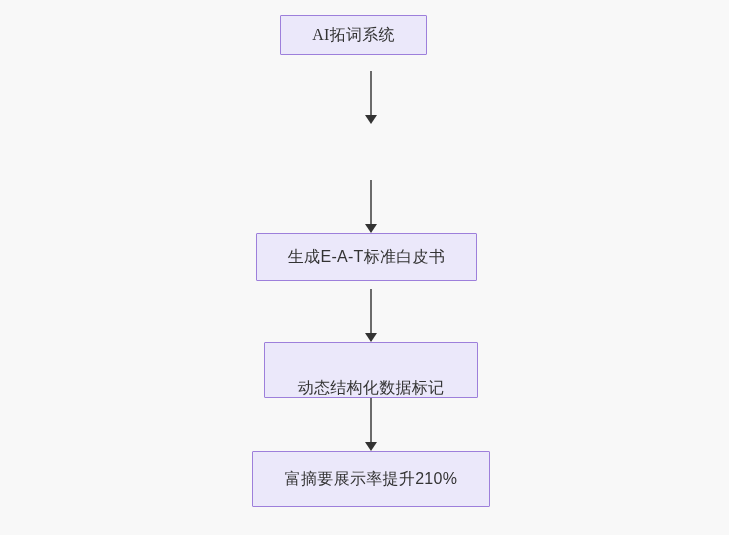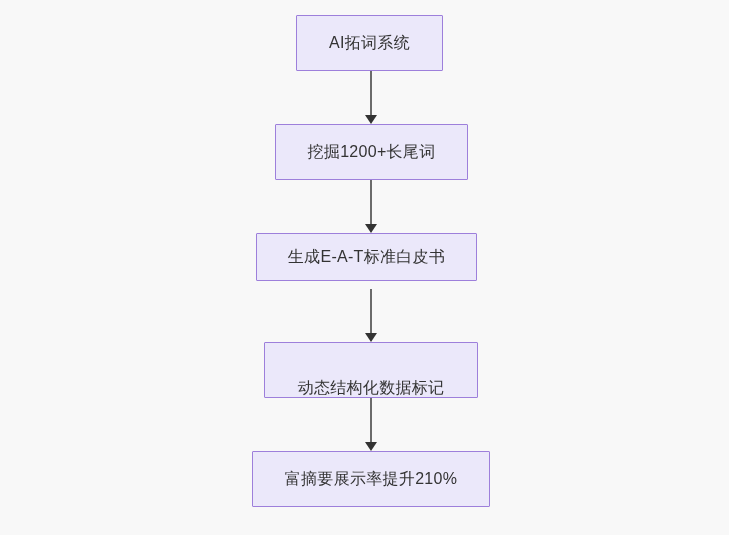--- a/index.html
+++ b/index.html
@@ -71,27 +71,24 @@
     </svg>
   </div>
 
   <div class="edge" style="left:364px; top:398px; height:53px;">
     <svg width="14" height="53" viewBox="0 0 14 53">
       <line x1="7" y1="0" x2="7" y2="45" stroke="#6b6b6b" stroke-width="2"></line>
       <polygon points="1,44 13,44 7,53" fill="#333333"></polygon>
     </svg>
   </div>
 
-  <div class="node" style="left:296px; top:15px; width:147px; height:56px;">
+  <div class="node" style="left:280px; top:15px; width:147px; height:40px;font-family:Liberation Serif, serif;">
     <span class="node-label">AI拓词系统</span>
   </div>
 
-  <div class="node" style="left:275px; top:124px; width:193px; height:56px;">
-    <span class="node-label">挖掘1200+长尾词</span>
-  </div>
 
   <div class="node" style="left:256px; top:233px; width:221px; height:48px;">
     <span class="node-label">生成E-A-T标准白皮书</span>
   </div>
 
   <div class="node" style="left:264px; top:342px; width:214px; height:56px;align-items:flex-end;">
     <span class="node-label">动态结构化数据标记</span>
   </div>
 
   <div class="node" style="left:252px; top:451px; width:238px; height:56px;">

